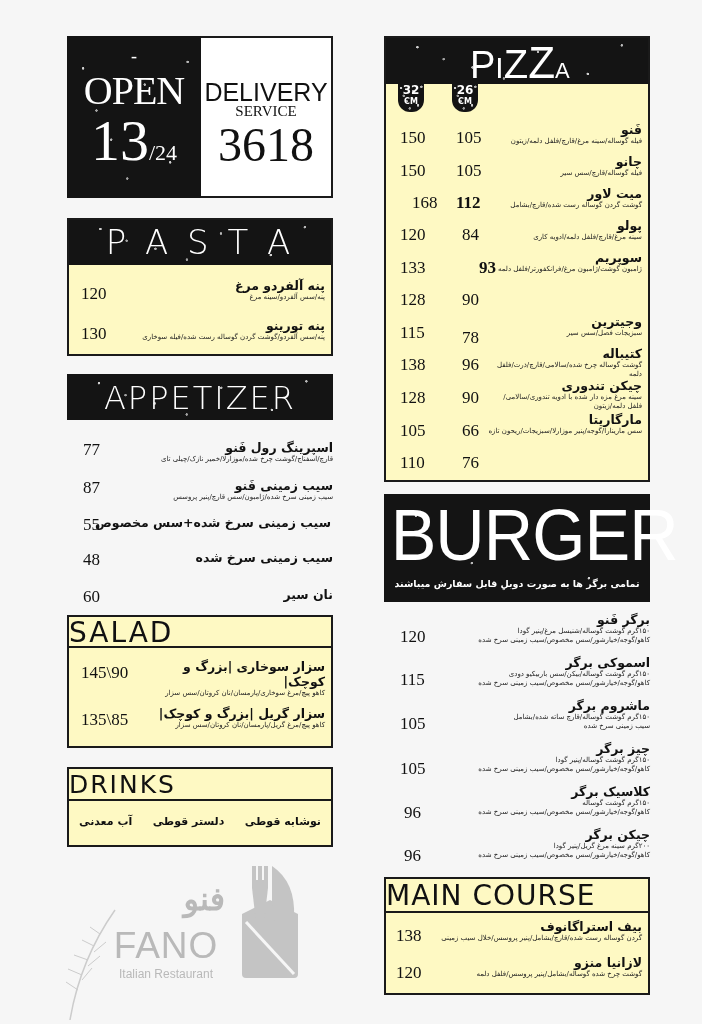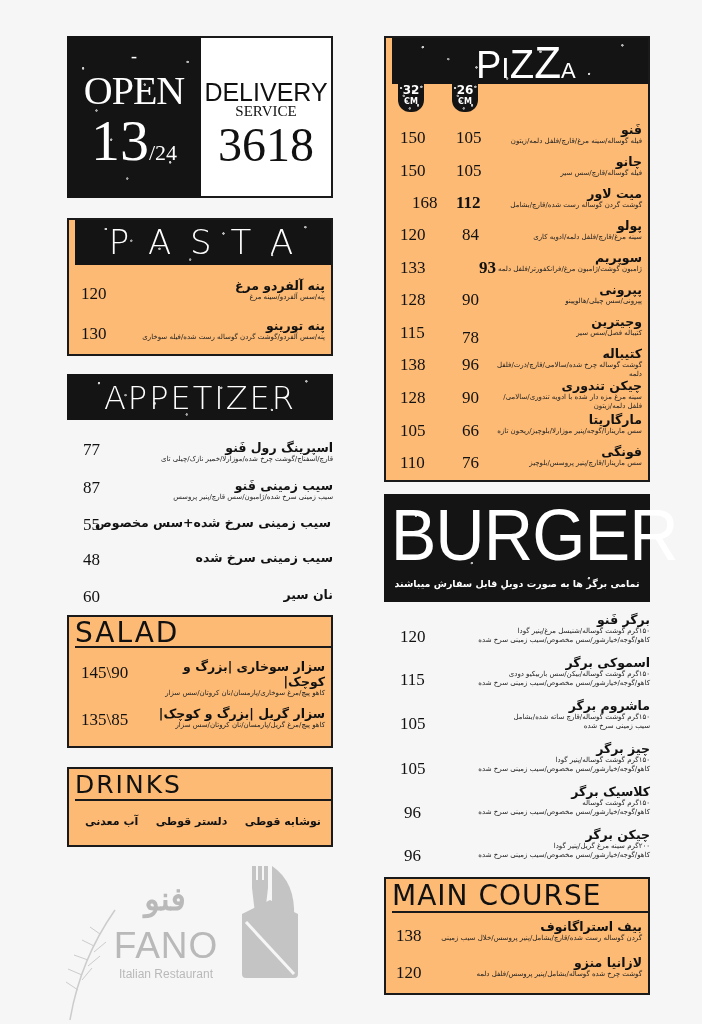--- a/index.html
+++ b/index.html
@@ -16,21 +16,21 @@
     background-image:
       radial-gradient(circle at 12% 20%, rgba(255,255,255,.8) 0 1px, transparent 1.5px),
       radial-gradient(circle at 33% 64%, rgba(255,255,255,.7) 0 1px, transparent 1.5px),
       radial-gradient(circle at 58% 30%, rgba(255,255,255,.7) 0 1px, transparent 1.5px),
       radial-gradient(circle at 77% 78%, rgba(255,255,255,.8) 0 1px, transparent 1.5px),
       radial-gradient(circle at 90% 16%, rgba(255,255,255,.7) 0 1px, transparent 1.5px),
       radial-gradient(circle at 45% 88%, rgba(255,255,255,.6) 0 1px, transparent 1.5px),
       radial-gradient(circle at 22% 46%, rgba(255,255,255,.6) 0 1px, transparent 1.5px);
     color: #fff;
   }
-  .boxed { border: 2px solid #1a1a1a; background: #fdba74; padding-left: 6px; }
+  .boxed { border: 2px solid #1a1a1a; background: #fef9c3; }
 
   
   .open-box { left: 67px; top: 36px; width: 134px; height: 162px; text-align: center; }
   .open-dash { margin-top: 10px; font-size: 18px; font-family: "Liberation Serif", serif; }
   .open-word { font-family: "Liberation Serif", serif; font-size: 40px; line-height: 40px; margin-top: 4px; letter-spacing: -1px; }
   .open-hours { font-family: "Liberation Serif", serif; font-size: 58px; line-height: 60px; }
   .open-hours small { font-size: 22px; }
   .deliv-box { left: 201px; top: 36px; width: 132px; height: 162px; border: 2px solid #1a1a1a; border-left: none; background: #fff; text-align: center; }
   .deliv-word { font-family: Liberation Sans, sans-serif; font-size: 25px; margin-top: 42px; line-height: 24px; }
   .deliv-sub { font-family: "Liberation Serif", serif; font-size: 15px; line-height: 15px; }
@@ -122,21 +122,21 @@
     <span>آب معدنی</span>
   </div>
 </div>
 
 <div class="abs" style="left:60px;top:880px;width:60px;height:140px;">
   <svg width="60" height="140" viewBox="0 0 60 140">
     <path d="M10 140 Q20 80 55 30" stroke="#ccc" stroke-width="1.5" fill="none"></path>
     <path d="M18 110 l-12 -8 M22 95 l-14 -6 M28 80 l-14 -5 M34 66 l-12 -6 M40 54 l-10 -7 M22 100 l10 -12 M28 86 l12 -10 M34 72 l12 -10" stroke="#ccc" stroke-width="1" fill="none"></path>
   </svg>
 </div>
-<div class="abs logo-text" style="left:105px;top:880px;width:120px;text-align:center;font-size:32px;font-weight:bold;direction:rtl;">فنو</div>
+<div class="abs logo-text" style="left:105px;top:880px;width:120px;font-size:32px;font-weight:bold;direction:rtl;">فنو</div>
 <div class="abs logo-text" style="left:106px;top:925px;width:120px;text-align:center;font-size:37px;letter-spacing:1px;">FANO</div>
 <div class="abs logo-text" style="left:104px;top:967px;width:124px;text-align:center;font-size:12px;">Italian Restaurant</div>
 <div class="abs" style="left:238px;top:862px;width:64px;height:118px;">
   <svg width="64" height="118" viewBox="0 0 64 118">
     <path d="M4 52 L32 38 L60 52 L60 112 Q60 116 56 116 L8 116 Q4 116 4 112 Z" fill="#c4c4c4"></path>
     <path d="M14 4 L30 4 L30 26 L26 60 L18 60 L14 26 Z" fill="#c4c4c4"></path>
     <path d="M19 4 L19 18 M25 4 L25 18" stroke="#f6f6f6" stroke-width="2"></path>
     <path d="M34 4 Q58 20 56 56 L38 70 L34 40 Z" fill="#c4c4c4"></path>
     <path d="M8 60 L56 112" stroke="#f6f6f6" stroke-width="3"></path>
   </svg>
@@ -187,59 +187,51 @@
 
   <div class="price" style="left:14px;top:220px;">133</div>
   <div class="price" style="left:93px;top:220px;font-weight:bold;">93</div>
   <div class="item" style="right:6px;top:212px;width:170px;">
       <div class="name">سوپریم</div>
       <div class="desc">ژامبون گوشت/ژامبون مرغ/فرانکفورتر/فلفل دلمه</div>
     </div>
 
   <div class="price" style="left:14px;top:252px;">128</div>
   <div class="price" style="left:76px;top:252px;">90</div>
-  <div class="item" style="right:6px;top:244px;width:160px;">
-      <div class="name">پپرونی</div>
-      <div class="desc">پپرونی/سس چیلی/هالوپینو</div>
-    </div>
 
   <div class="price" style="left:14px;top:285px;">115</div>
   <div class="price" style="left:76px;top:290px;">78</div>
   <div class="item" style="right:6px;top:276px;width:160px;">
       <div class="name">وجیترین</div>
-      <div class="desc">کتیباله فصل/سس سیر</div>
+      <div class="desc">سبزیجات فصل/سس سیر</div>
     </div>
 
   <div class="price" style="left:14px;top:317px;">138</div>
   <div class="price" style="left:76px;top:317px;">96</div>
   <div class="item" style="right:6px;top:308px;width:150px;">
       <div class="name">کتیباله</div>
       <div class="desc">گوشت گوساله چرخ شده/سالامی/قارچ/ذرت/فلفل دلمه</div>
     </div>
 
   <div class="price" style="left:14px;top:350px;">128</div>
   <div class="price" style="left:76px;top:350px;">90</div>
   <div class="item" style="right:6px;top:340px;width:150px;">
       <div class="name">چیکن تندوری</div>
       <div class="desc">سینه مرغ مزه دار شده با ادویه تندوری/سالامی/فلفل دلمه/زیتون</div>
     </div>
 
   <div class="price" style="left:14px;top:383px;">105</div>
   <div class="price" style="left:76px;top:383px;">66</div>
   <div class="item" style="right:6px;top:374px;width:170px;">
       <div class="name">مارگاریتا</div>
-      <div class="desc">سس مارینارا/گوجه/پنیر موزارلا/بلوچیز/ریحون تازه</div>
+      <div class="desc">سس مارینارا/گوجه/پنیر موزارلا/سبزیجات/ریحون تازه</div>
     </div>
 
   <div class="price" style="left:14px;top:415px;">110</div>
   <div class="price" style="left:76px;top:415px;">76</div>
-  <div class="item" style="right:6px;top:406px;width:160px;">
-      <div class="name">فونگی</div>
-      <div class="desc">سس مارینارا/قارچ/پنیر پروسس/بلوچیز</div>
-    </div>
 </div>
 
 <div class="abs black" style="left:384px;top:494px;width:266px;height:108px;text-align:center;">
   <div style="font-family:'Liberation Sans',sans-serif;font-size:72px;line-height:78px;margin-top:2px;letter-spacing:-1px;transform:scaleX(0.95);">BURGER</div>
   <div style="font-size:9.5px;direction:rtl;margin-top:4px;font-weight:bold;">تمامی برگر ها به صورت دوبل قابل سفارش میباشند</div>
 </div>
 
 <div class="price" style="left:400px;top:627px;">120</div>
 <div class="item" style="right:52px;top:612px;width:210px;">
   <div class="name">برگر فَنو</div>

